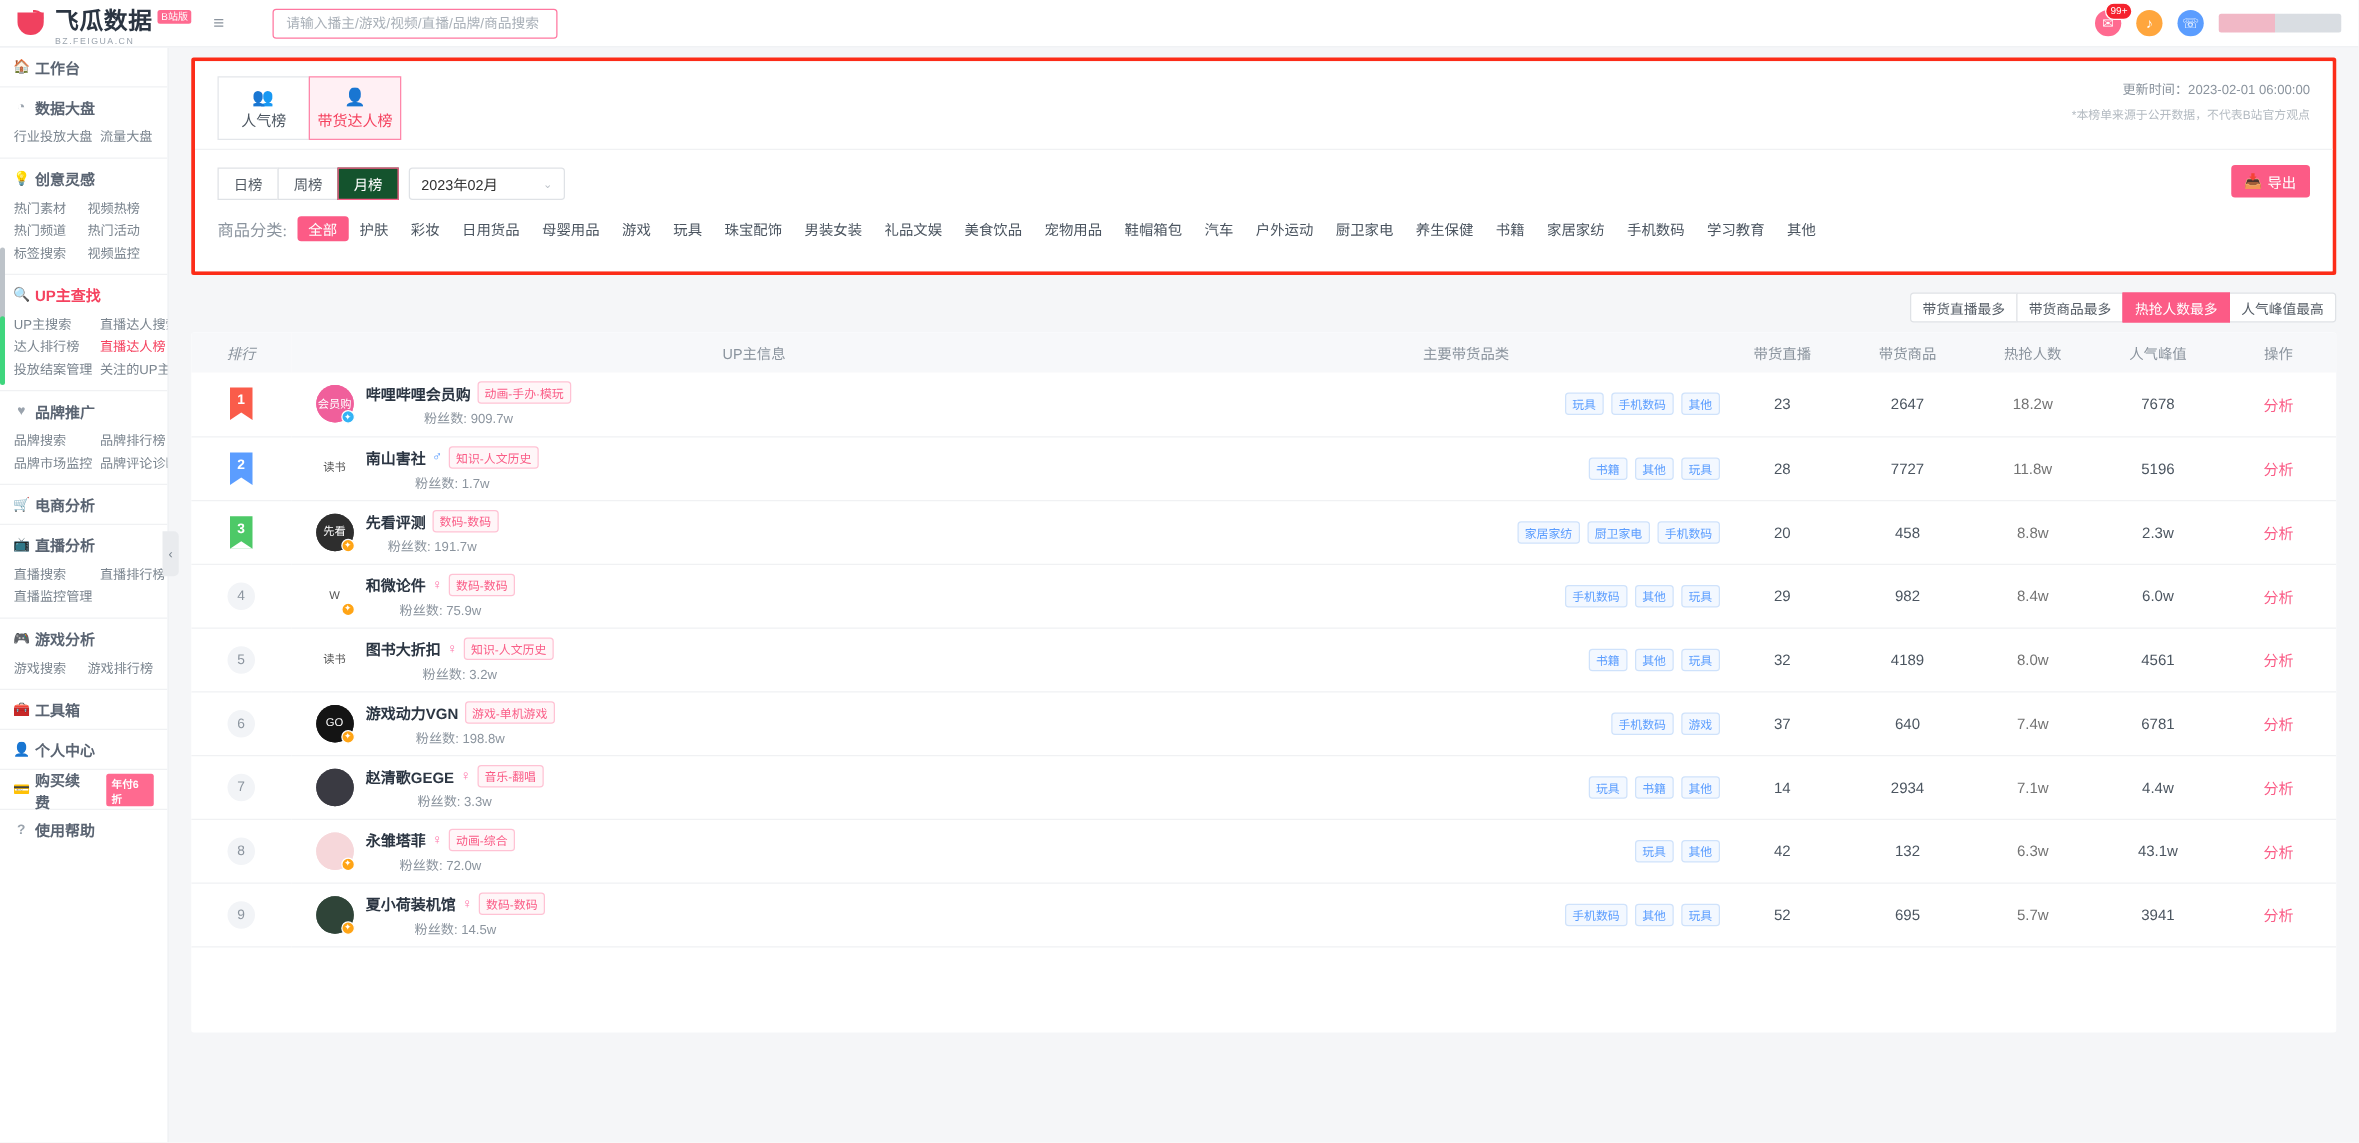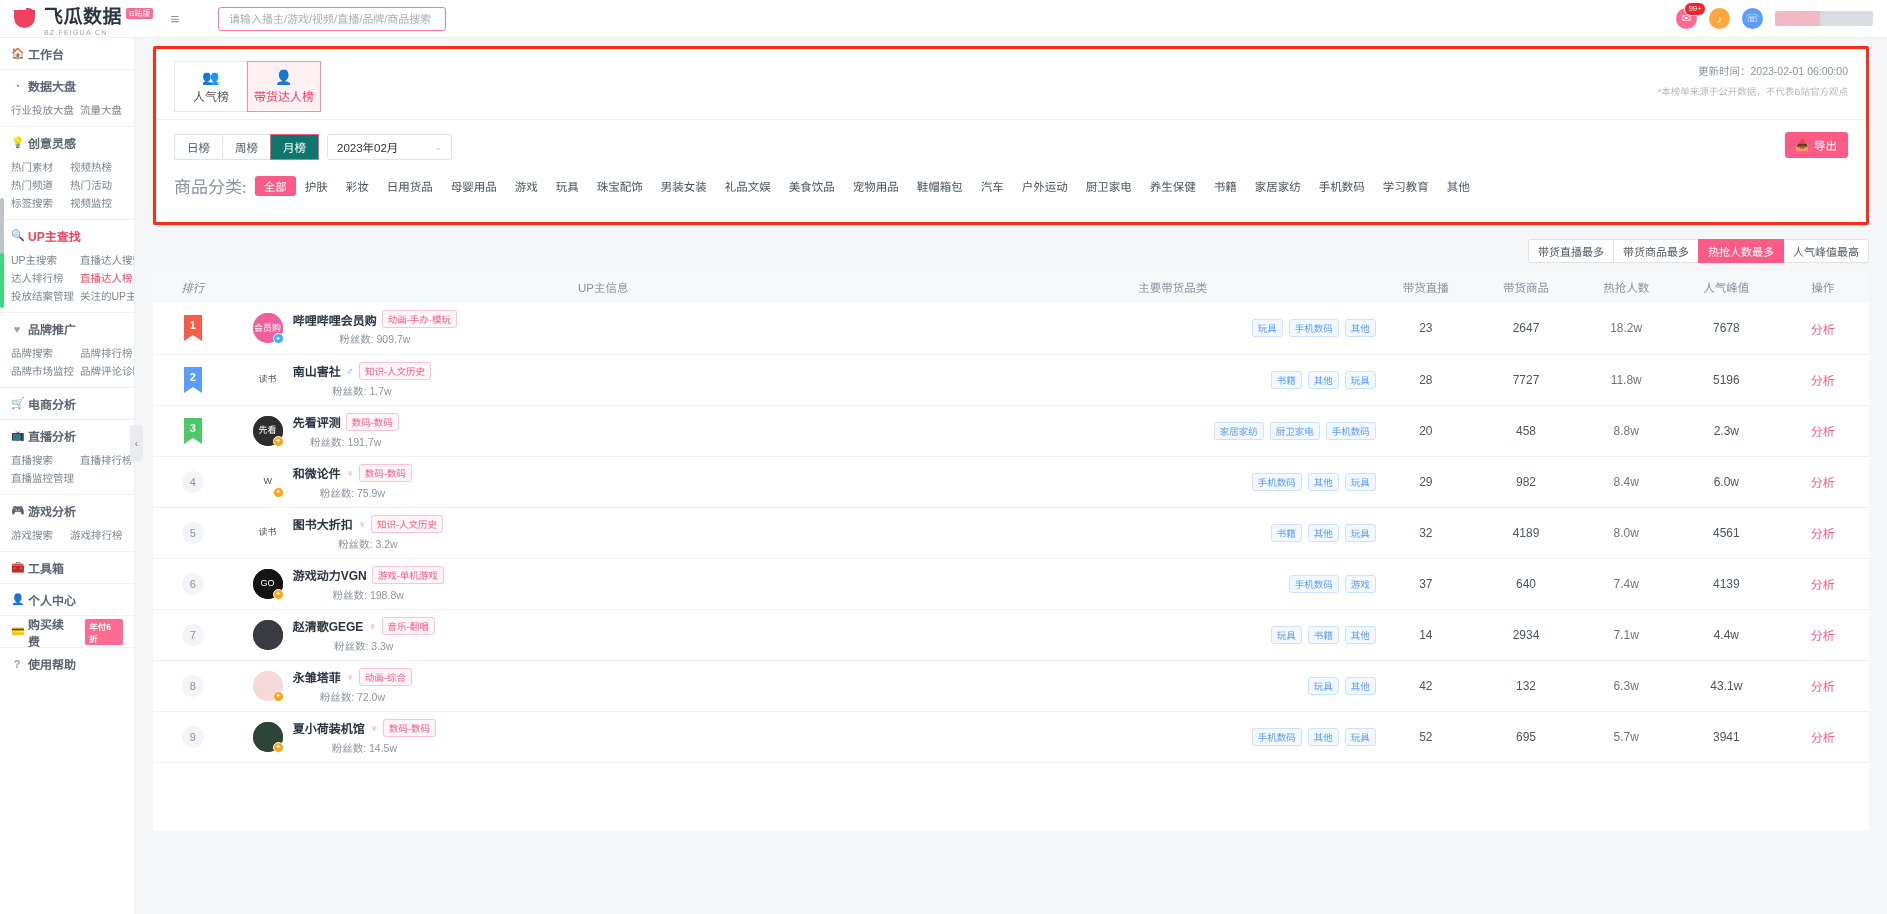--- a/index.html
+++ b/index.html
@@ -216,37 +216,37 @@
   .seg-row { display: flex; align-items: center; }
   .seg {
     height: 26px; padding: 0 12px;
     border: 1px solid #dfe2e6;
     display: flex; align-items: center;
     font-size: 11.5px; color: #555d66;
     cursor: pointer; background: #fff;
   }
   .seg + .seg { margin-left: -1px; }
   .seg.active {
-    background: #0f766e; border-color: #fc5b86; color: #fff; z-index: 2;
+    background: #14532d; border-color: #fc5b86; color: #fff; z-index: 2;
   }
   .month-select {
     margin-left: 8px;
     width: 125px; height: 26px;
     border: 1px solid #dfe2e6; border-radius: 3px;
     display: flex; align-items: center; justify-content: space-between;
     padding: 0 9px; font-size: 11.5px; color: #333;
     background: #fff; cursor: pointer;
   }
   .month-select .chev { color: #b9bfc6; font-size: 9px; }
 
   .cat-row {
     display: flex; align-items: center; flex-wrap: wrap;
     margin-top: 13px; gap: 0px;
   }
-  .cat-label { font-size: 17px; color: #8b949e; margin-right: 8px; font-family: Liberation Serif, serif; }
+  .cat-label { font-size: 13px; color: #8b949e; margin-right: 8px; font-family: Liberation Serif, serif; }
   .cat {
     font-size: 11.5px; color: #4b5560;
     padding: 2px 9px; cursor: pointer; white-space: nowrap;
   }
   .cat.active {
     background: #fc5b86; color: #fff; border-radius: 3px;
   }
   .export-btn {
     position: absolute; right: 18px; top: 12px;
     background: #fc5b86; color: #fff;
@@ -771,21 +771,21 @@
               </td>
               <td class="c-cats">
                 <div class="cat-tags">
                   <span class="tag-blue">手机数码</span>
                   <span class="tag-blue">游戏</span>
                 </div>
               </td>
               <td class="c-num"><span class="">37</span></td>
               <td class="c-num"><span class="">640</span></td>
               <td class="c-num"><span class="pink-num">7.4w</span></td>
-              <td class="c-num"><span class="">4139</span></td>
+              <td class="c-num"><span class="">6781</span></td>
               <td class="c-op"><span class="op-link">分析</span></td>
             </tr>
             <tr>
               <td class="c-rank">
                 <div class="rank-plain">7</div>
               </td>
               <td class="c-info">
                 <div class="up-cell">
                   <div class="avatar" style="background:#3a3a42">
                     <div class="inner" style="background:#3a3a42;color:#fff"></div>

